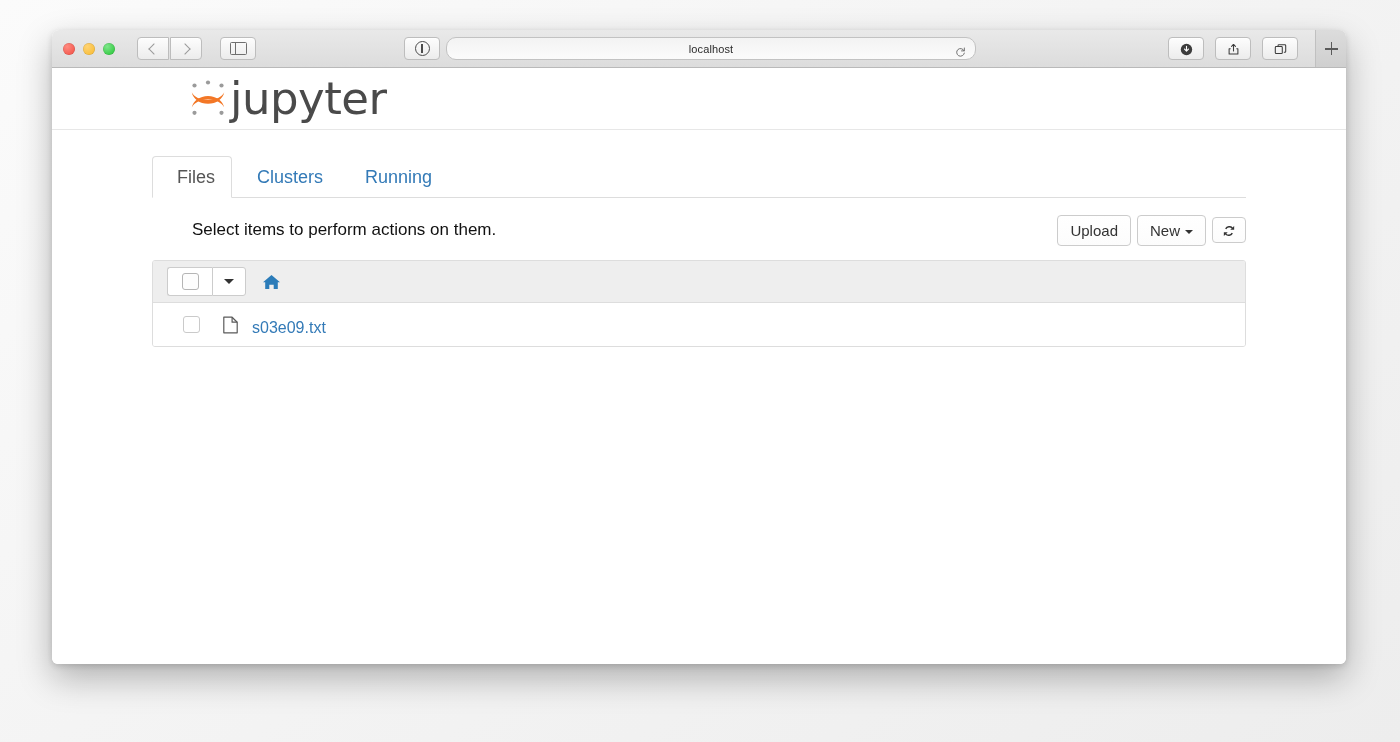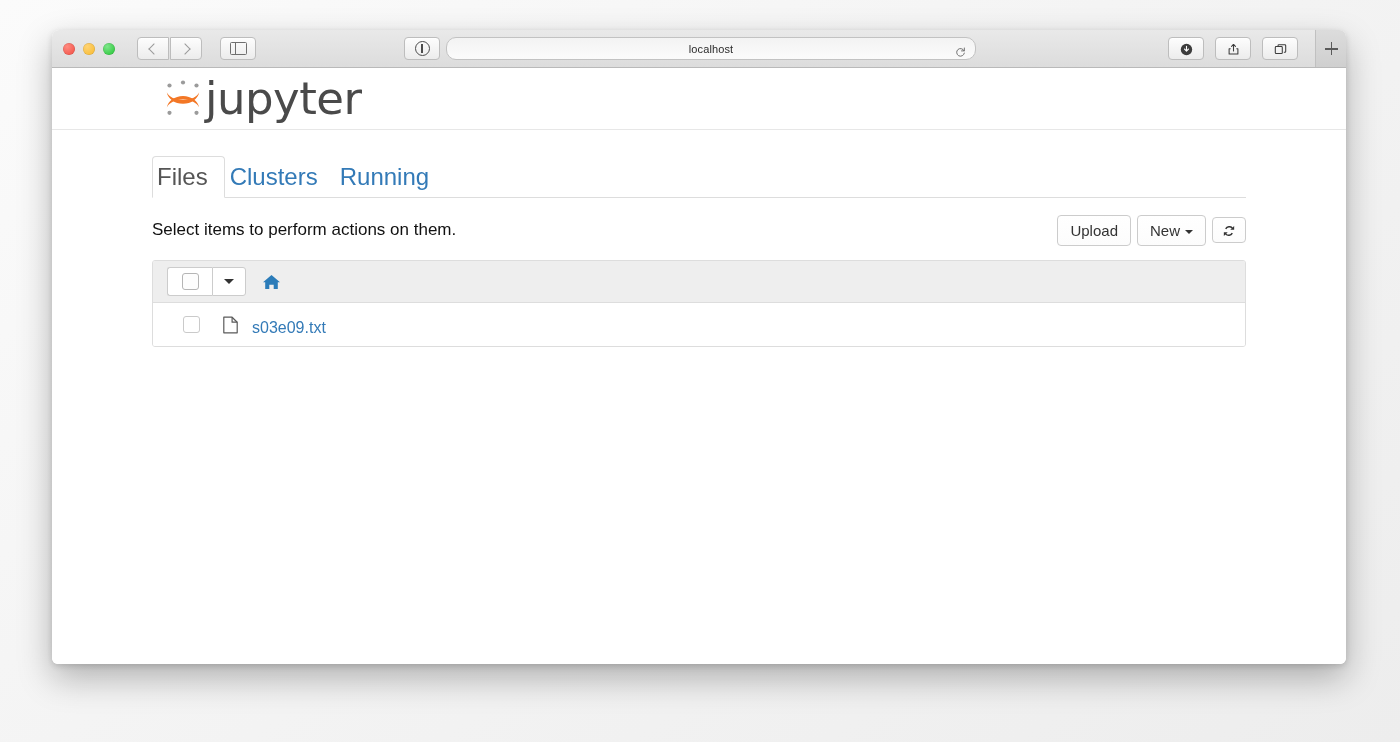--- a/index.html
+++ b/index.html
@@ -183,20 +183,21 @@
     position: relative;
     height: 597px;
     background: #ffffff;
   }
 
   .jp-header {
     height: 61px;
     border-bottom: 1px solid #e7e7e7;
     display: flex;
     align-items: center;
+    padding-left: 25px;
   }
   .jp-logo {
     display: flex;
     align-items: center;
     margin-left: 110px;
   }
   .jp-mark { width: 42px; height: 46px; }
   .jp-wordmark {
     font-family: "DejaVu Sans", sans-serif;
     font-size: 45px;
@@ -219,22 +220,22 @@
 
   
   .tab-strip {
     display: flex;
     align-items: flex-end;
     border-bottom: 1px solid #dddddd;
     margin-top: 27px;
     height: 40px;
   }
   .tab {
-    font-size: 24px;
-    padding: 9px 16px 9px 4px;
+    font-size: 18px;
+    padding: 9px 16px 9px 24px;
     color: #337ab7;
     line-height: 22px;
     border: 1px solid transparent;
     border-radius: 4px 4px 0 0;
     margin-bottom: -1px;
     cursor: pointer;
     text-align: right;
   }
   .tab.active {
     color: #555555;
@@ -242,20 +243,21 @@
     border-color: #dddddd #dddddd #ffffff;
   }
 
   
   .action-row {
     display: flex;
     align-items: center;
     justify-content: space-between;
     margin-top: 15px;
     height: 34px;
+    margin-left: 40px;
   }
   .hint-text {
     font-size: 17px;
     color: #111111;
   }
   .btn-group-right {
     display: flex;
     align-items: center;
     gap: 6px;
     text-align: right;

